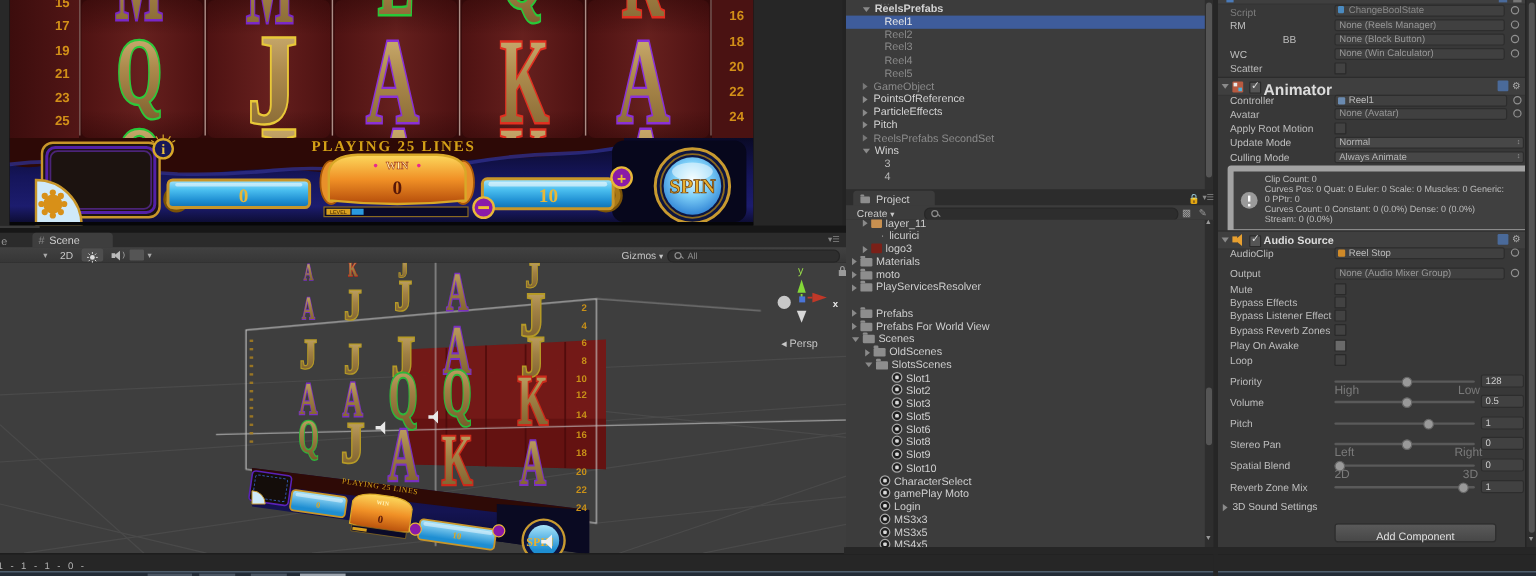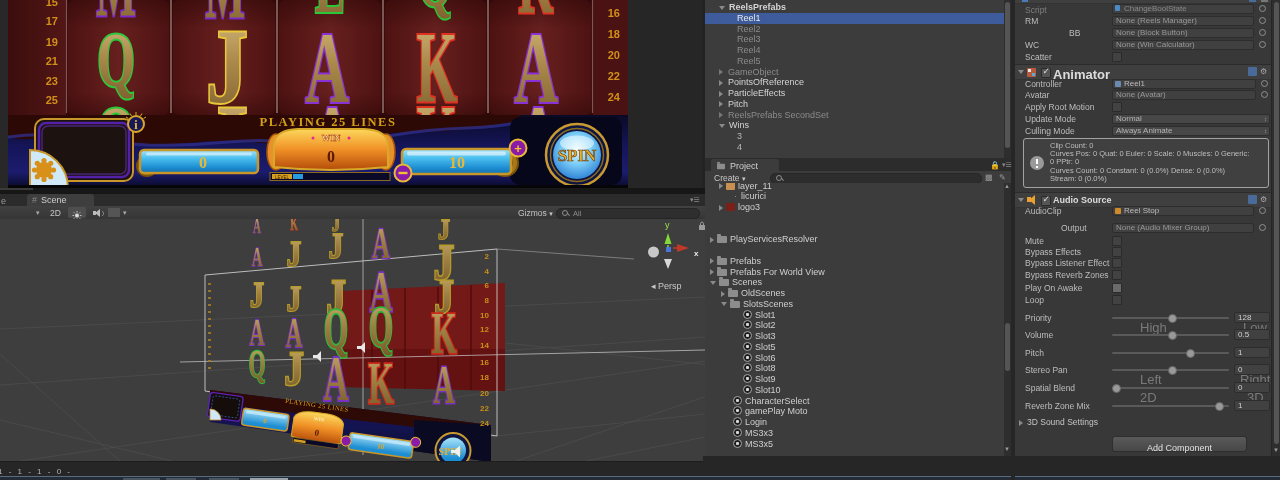--- a/index.html
+++ b/index.html
@@ -11,21 +11,21 @@
   .arrow{display:inline-block;width:0;height:0;vertical-align:middle;}
   .arr-r{border-left:4px solid #8a8a8a;border-top:3px solid transparent;border-bottom:3px solid transparent;}
   .arr-d{border-top:4px solid #8a8a8a;border-left:3px solid transparent;border-right:3px solid transparent;}
   .folder{display:inline-block;width:10px;height:7px;background:#8d8d8d;border-radius:1px;position:relative;vertical-align:-1px;margin-right:3px;}
   .folder:before{content:"";position:absolute;left:0;top:-2px;width:4px;height:2px;background:#8d8d8d;border-radius:1px 1px 0 0;}
   .gray{color:#8b8b8b;}
   .chk{position:absolute;width:8px;height:8px;background:#424242;border:1px solid #2a2a2a;border-radius:1px;}
   .ifield{position:absolute;background:#404040;border:1px solid #2d2d2d;border-radius:2px;font-size:8px;color:#989898;line-height:8px;}
   .ilabel{position:absolute;font-size:8.5px;color:#bdbdbd;white-space:nowrap;}
   .ocircle{position:absolute;width:5px;height:5px;border:1px solid #909090;border-radius:50%;background:#3a3a3a;}
-  .sublabel{position:absolute;font-size:13px;color:#7a7a7a;margin-left:28px;}
+  .sublabel{position:absolute;font-size:10px;color:#7a7a7a;}
   .slidertrack{position:absolute;height:2px;background:#5a5a5a;border-radius:1px;}
   .sliderthumb{position:absolute;width:7px;height:7px;border-radius:50%;background:#999;border:1px solid #666;}
   .valfield{position:absolute;left:219px;width:31px;height:9px;background:#414141;border:1px solid #2d2d2d;border-radius:2px;font-size:8px;color:#cfcfcf;line-height:9px;padding-left:3px;}
   .uicon{display:inline-block;width:7px;height:7px;border-radius:50%;background:#1e1e1e;border:1px solid #a8a8a8;vertical-align:-1px;margin-right:3px;position:relative;}
   .uicon:before{content:"";position:absolute;left:2px;top:2px;width:3px;height:3px;background:#d8d8d8;border-radius:1px;}
 </style>
 </head>
 <body>
 
 <div class="abs" id="gamewrap" style="left:8px;top:0;width:620px;height:188px;background:#000;">
@@ -459,39 +459,42 @@
     <span style="position:absolute;left:5px;top:1px;width:4px;height:4px;border:1px solid #8c8c8c;border-radius:50%;"></span>
       <span style="position:absolute;left:10px;top:5px;width:3px;height:1px;background:#8c8c8c;transform:rotate(45deg);"></span>
   </div>
   <span style="position:absolute;left:280px;top:2px;font-size:8px;color:#999;">▩</span>
   <span style="position:absolute;left:294px;top:2px;font-size:8px;color:#999;">✎</span>
 </div>
 <div class="abs" style="left:705px;top:183px;width:306px;height:273px;background:#3c3c3c;overflow:hidden;font-size:9px;" id="project">
   <div class="row" style="top:-2.5px;"><span class="arrow arr-r" style="margin-left:14px;margin-right:3px;"></span><span style="display:inline-block;width:9px;height:8px;background:#c89050;vertical-align:-1px;margin-right:3px;border-radius:1px;"></span><span style="color:#cfcfcf;">layer_11</span></div>
   <div class="row" style="top:8.25px;"><span style="margin-left:29px;color:#999;">·</span><span style="margin-left:4px;color:#cfcfcf;">licurici</span></div>
   <div class="row" style="top:19px;"><span class="arrow arr-r" style="margin-left:14px;margin-right:3px;"></span><span style="display:inline-block;width:9px;height:8px;background:#7a2018;vertical-align:-1px;margin-right:3px;border-radius:1px;"></span><span style="color:#cfcfcf;">logo3</span></div>
+  <div class="row" style="top:29.75px;"><span class="arrow arr-r" style="margin-left:5px;margin-right:3px;"></span><span class="folder"></span><span style="color:#cfcfcf;">Materials</span></div>
+  <div class="row" style="top:40.5px;"><span class="arrow arr-r" style="margin-left:5px;margin-right:3px;"></span><span class="folder"></span><span style="color:#cfcfcf;">moto</span></div>
   <div class="row" style="top:51.25px;"><span class="arrow arr-r" style="margin-left:5px;margin-right:3px;"></span><span class="folder"></span><span style="color:#cfcfcf;">PlayServicesResolver</span></div>
   <div class="row" style="top:72.75px;"><span class="arrow arr-r" style="margin-left:5px;margin-right:3px;"></span><span class="folder"></span><span style="color:#cfcfcf;">Prefabs</span></div>
   <div class="row" style="top:83.5px;"><span class="arrow arr-r" style="margin-left:5px;margin-right:3px;"></span><span class="folder"></span><span style="color:#cfcfcf;">Prefabs For World View</span></div>
   <div class="row" style="top:105px;"><span class="arrow arr-r" style="margin-left:16px;margin-right:3px;"></span><span class="folder"></span><span style="color:#cfcfcf;">OldScenes</span></div>
   <div class="row" style="top:94.25px;"><span class="arrow arr-d" style="margin-left:5px;margin-right:3px;"></span><span class="folder"></span><span style="color:#cfcfcf;">Scenes</span></div>
   <div class="row" style="top:115.75px;"><span class="arrow arr-d" style="margin-left:16px;margin-right:3px;"></span><span class="folder"></span><span style="color:#cfcfcf;">SlotsScenes</span></div>
   <div class="row" style="top:126.5px;"><span class="uicon" style="margin-left:38px;"></span><span style="color:#cfcfcf;">Slot1</span></div>
   <div class="row" style="top:137.25px;"><span class="uicon" style="margin-left:38px;"></span><span style="color:#cfcfcf;">Slot2</span></div>
   <div class="row" style="top:148px;"><span class="uicon" style="margin-left:38px;"></span><span style="color:#cfcfcf;">Slot3</span></div>
   <div class="row" style="top:158.75px;"><span class="uicon" style="margin-left:38px;"></span><span style="color:#cfcfcf;">Slot5</span></div>
   <div class="row" style="top:169.5px;"><span class="uicon" style="margin-left:38px;"></span><span style="color:#cfcfcf;">Slot6</span></div>
   <div class="row" style="top:180.25px;"><span class="uicon" style="margin-left:38px;"></span><span style="color:#cfcfcf;">Slot8</span></div>
   <div class="row" style="top:191px;"><span class="uicon" style="margin-left:38px;"></span><span style="color:#cfcfcf;">Slot9</span></div>
   <div class="row" style="top:201.75px;"><span class="uicon" style="margin-left:38px;"></span><span style="color:#cfcfcf;">Slot10</span></div>
   <div class="row" style="top:212.5px;"><span class="uicon" style="margin-left:28px;"></span><span style="color:#cfcfcf;">CharacterSelect</span></div>
   <div class="row" style="top:223.25px;"><span class="uicon" style="margin-left:28px;"></span><span style="color:#cfcfcf;">gamePlay Moto</span></div>
   <div class="row" style="top:234px;"><span class="uicon" style="margin-left:28px;"></span><span style="color:#cfcfcf;">Login</span></div>
   <div class="row" style="top:244.75px;"><span class="uicon" style="margin-left:28px;"></span><span style="color:#cfcfcf;">MS3x3</span></div>
   <div class="row" style="top:255.5px;"><span class="uicon" style="margin-left:28px;"></span><span style="color:#cfcfcf;">MS3x5</span></div>
+  <div class="row" style="top:266.25px;"><span class="uicon" style="margin-left:28px;"></span><span style="color:#cfcfcf;">MS4x5</span></div>
 </div>
 
 <div class="abs" style="left:1004px;top:183px;width:7px;height:273px;background:#2e2e2e;">
   <span style="position:absolute;left:0px;top:0px;font-size:6px;color:#999;">▲</span>
   <div class="abs" style="left:1px;top:140px;width:5px;height:48px;background:#555;border-radius:3px;"></div>
   <span style="position:absolute;left:0px;top:263px;font-size:6px;color:#999;">▼</span>
 </div>
 
 <div class="abs" style="left:1015px;top:0;width:256px;height:456px;background:#383838;overflow:hidden;" id="inspector">
 
@@ -553,21 +556,21 @@
   <div class="ifield" style="left:97px;top:114px;width:156px;height:8px;background:#474747;">
       <span style="position:absolute;left:3px;top:0;color:#b4b4b4;">Normal</span>
       <span style="position:absolute;right:2px;top:0;color:#999;font-size:6px;">↕</span>
     </div>
   <div class="ilabel" style="left:10px;top:126px;">Culling Mode</div>
   <div class="ifield" style="left:97px;top:126px;width:156px;height:8px;background:#474747;">
       <span style="position:absolute;left:3px;top:0;color:#b4b4b4;">Always Animate</span>
       <span style="position:absolute;right:2px;top:0;color:#999;font-size:6px;">↕</span>
     </div>
 
-  <div class="abs" style="left:8px;top:138px;width:244px;height:48px;background:#404040;border:1px solid #a3a3a3;border-radius:3px;">
+  <div class="abs" style="left:8px;top:138px;width:244px;height:48px;background:#404040;border:5px solid #a3a3a3;border-radius:3px;">
     <div class="abs" style="left:6px;top:17px;width:14px;height:14px;border-radius:50%;background:#9a9a9a;"></div>
     <div class="abs" style="left:12px;top:20px;width:2px;height:5px;background:#fff;"></div>
     <div class="abs" style="left:12px;top:27px;width:2px;height:2px;background:#fff;"></div>
     <div class="abs" style="left:26px;top:3px;font-size:7.5px;line-height:8.2px;color:#bdbdbd;">
       Clip Count: 0<br>
       Curves Pos: 0 Quat: 0 Euler: 0 Scale: 0 Muscles: 0 Generic:<br>
       0 PPtr: 0<br>
       Curves Count: 0 Constant: 0 (0.0%) Dense: 0 (0.0%)<br>
       Stream: 0 (0.0%)
     </div>
@@ -582,21 +585,21 @@
     <span style="position:absolute;left:38px;top:2px;font-size:9px;font-weight:bold;color:#dcdcdc;">Audio Source</span>
     <span style="position:absolute;left:233px;top:2px;width:9px;height:9px;background:#4a6a9a;border-radius:1px;"></span>
     <span style="position:absolute;left:245px;top:2px;font-size:8px;color:#aaa;">⚙</span>
   </div>
   <div class="ilabel" style="left:10px;top:206px;">AudioClip</div>
   <div class="ifield" style="left:97px;top:206px;width:140px;height:8px;">
       <span style="position:absolute;left:2px;top:1px;width:6px;height:6px;background:#d08a28;border-radius:1px;"></span>
       <span style="position:absolute;left:11px;top:0;color:#bbb;">Reel Stop</span>
     </div>
   <div class="ocircle" style="left:244px;top:207px;"></div>
-  <div class="ilabel" style="left:10px;top:223px;margin-left:36px;">Output</div>
+  <div class="ilabel" style="left:10px;top:223px;">Output</div>
   <div class="ifield" style="left:97px;top:223px;width:140px;height:8px;">
       <span style="position:absolute;left:3px;top:0;">None (Audio Mixer Group)</span>
     </div>
   <div class="ocircle" style="left:244px;top:224px;"></div>
   <div class="ilabel" style="left:10px;top:236px;">Mute</div>
   <div class="chk" style="left:97px;top:236px;"></div>
   <div class="ilabel" style="left:10px;top:247px;">Bypass Effects</div>
   <div class="chk" style="left:97px;top:247px;"></div>
   <div class="ilabel" style="left:10px;top:258px;">Bypass Listener Effect</div>
   <div class="chk" style="left:97px;top:258px;"></div>

